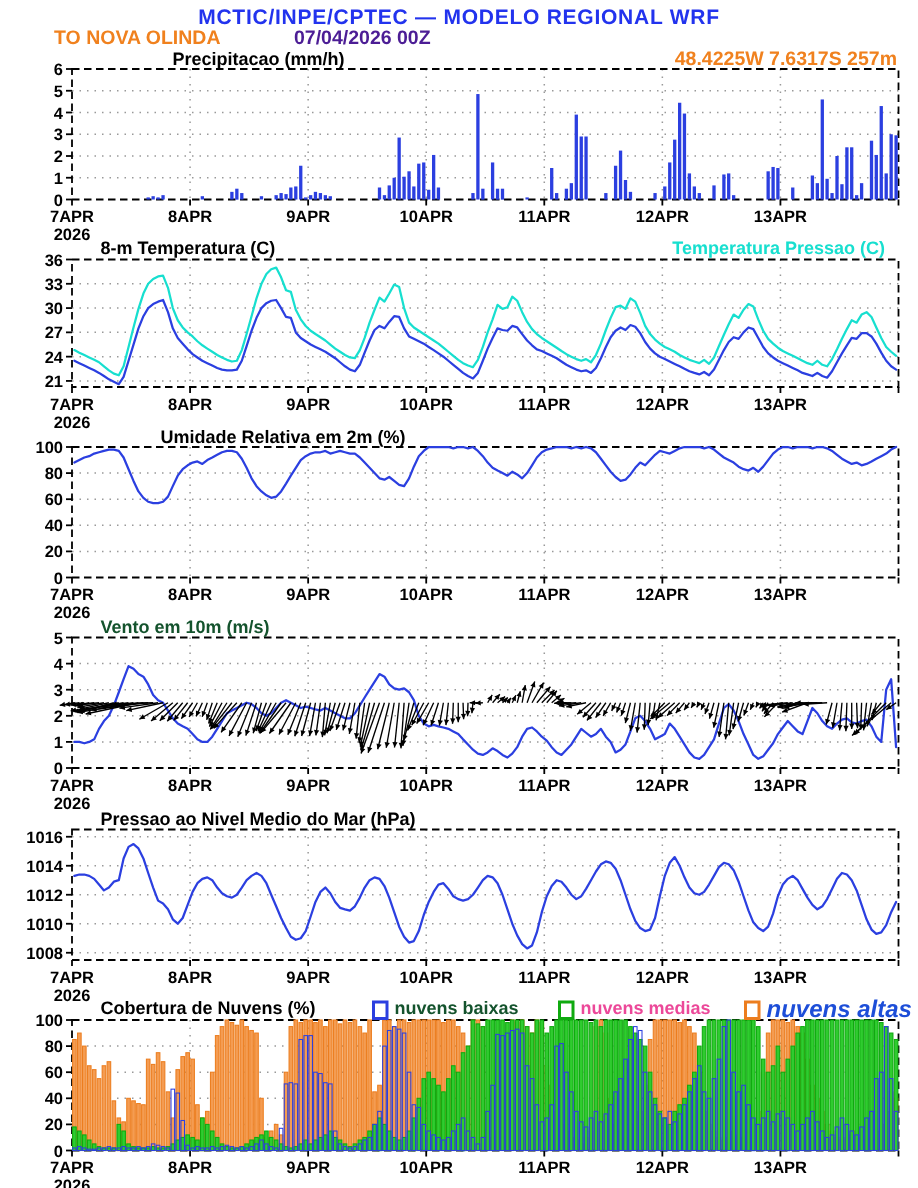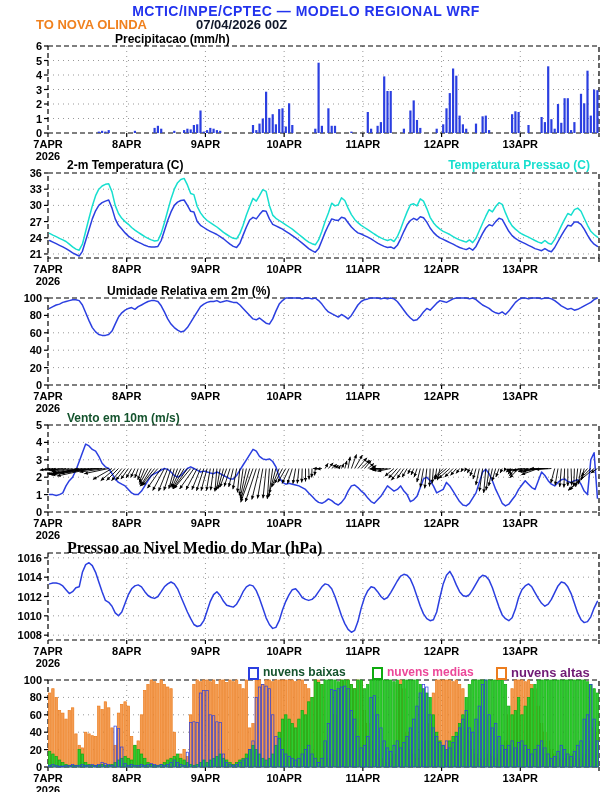--- a/index.html
+++ b/index.html
@@ -1201,29 +1201,31 @@
           <rect x="586.3" y="714.8" width="2.4" height="52.2" fill="none" stroke="#2b3fe0" stroke-width="0.7"></rect>
           <rect x="589.6" y="684.4" width="2.4" height="82.6" fill="none" stroke="#2b3fe0" stroke-width="0.7"></rect>
           <rect x="592.9" y="719.1" width="2.4" height="47.9" fill="none" stroke="#2b3fe0" stroke-width="0.7"></rect>
           <rect x="596.2" y="740.9" width="2.4" height="26.1" fill="none" stroke="#2b3fe0" stroke-width="0.7"></rect>
         </g>
       </g>
     </svg>
 
 <div class="txt" style="left:0;top:3px;width:612px;text-align:center;font-size:14px;color:#2233ee;letter-spacing:0.5px;">MCTIC/INPE/CPTEC — MODELO REGIONAL WRF</div>
 <div class="txt" style="left:36px;top:17px;font-size:13px;color:#f0811e;">TO NOVA OLINDA</div>
-<div class="txt" style="left:196px;top:17px;font-size:13px;color:#0f172a;">07/04/2026 00Z</div>
+<div class="txt" style="left:196px;top:17px;font-size:13px;color:#4c1d95;">07/04/2026 00Z</div>
+<div class="txt" style="right:14px;top:31px;font-size:13px;color:#f0811e;">48.4225W 7.6317S 257m</div>
 
 <div class="txt" style="left:67px;top:32px;font-size:12px;color:#000;margin-left:48px;">Precipitacao (mm/h)</div>
-<div class="txt" style="left:67px;top:158px;font-size:12px;color:#000;">2-m Temperatura (C)</div>
+<div class="txt" style="left:67px;top:158px;font-size:12px;color:#000;">8-m Temperatura (C)</div>
 <div class="txt" style="right:22px;top:158px;font-size:12px;color:#17dfcf;">Temperatura Pressao (C)</div>
 <div class="txt" style="left:67px;top:284px;font-size:12px;color:#000;margin-left:40px;">Umidade Relativa em 2m (%)</div>
 <div class="txt" style="left:67px;top:411px;font-size:12px;color:#14532d;">Vento em 10m (m/s)</div>
-<div class="txt" style="left:67px;top:539px;font-size:16px;color:#000;font-family:Liberation Serif, serif;">Pressao ao Nivel Medio do Mar (hPa)</div>
+<div class="txt" style="left:67px;top:539px;font-size:12px;color:#000;">Pressao ao Nivel Medio do Mar (hPa)</div>
+<div class="txt" style="left:67px;top:665px;font-size:12px;color:#000;">Cobertura de Nuvens (%)</div>
 
 <div class="txt" style="left:248px;top:667px;width:7px;height:9px;border:2px solid #2b3fe0;"></div>
 <div class="txt" style="left:263px;top:665px;font-size:12px;color:#14532d;">nuvens baixas</div>
 <div class="txt" style="left:372px;top:667px;width:7px;height:9px;border:2px solid #0faa0f;"></div>
 <div class="txt" style="left:387px;top:665px;font-size:12px;color:#ec4899;">nuvens medias</div>
 <div class="txt" style="left:496px;top:667px;width:7px;height:9px;border:2px solid #ec7d1e;"></div>
-<div class="txt" style="left:511px;top:665px;font-size:13px;color:#701a75;">nuvens altas</div>
+<div class="txt" style="left:511px;top:665px;font-size:16px;color:#1d4ed8;font-style:italic;">nuvens altas</div>
 
 </div>
 
 </body></html>

